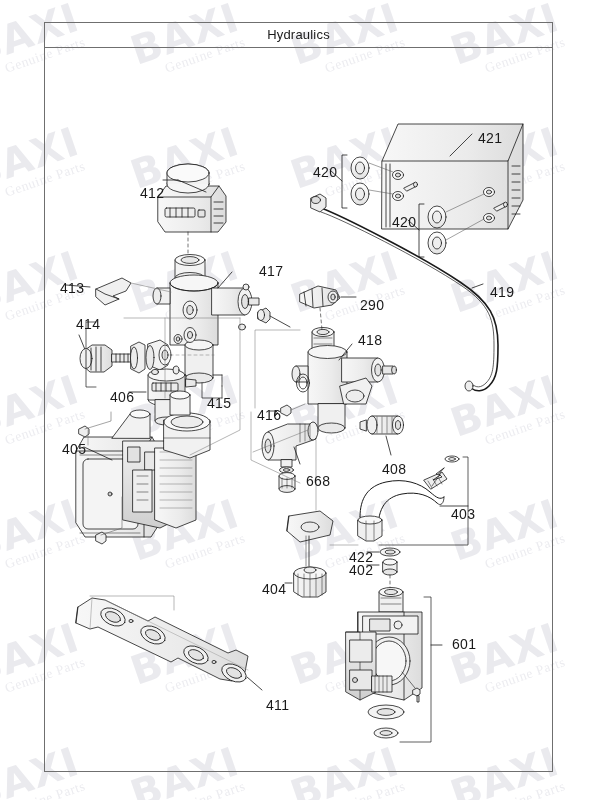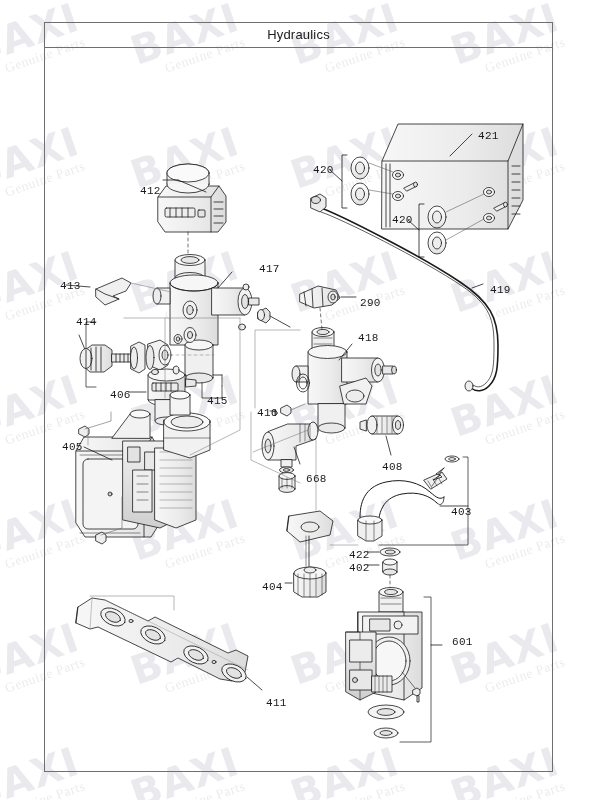--- a/index.html
+++ b/index.html
@@ -53,22 +53,22 @@
     font-size:13px;color:#1b1b1b;font-family:"Liberation Sans",sans-serif;
     letter-spacing:.2px;
   }
 
   
   #draw{position:absolute;left:0;top:0;width:600px;height:800px;z-index:2;}
 
   
   .lbl{
     position:absolute;z-index:5;
-    font-family:Liberation Mono, monospace;
-    font-size:11px;color:#1a1a1a;white-space:nowrap;
+    font-family:Liberation Sans, sans-serif;
+    font-size:14px;color:#1a1a1a;white-space:nowrap;
     letter-spacing:.3px;
   }
 </style>
 </head>
 <body>
 
 <div id="stage">
 
   <div class="wm-layer">
       <div class="wm" style="left: -34px; top: 34px;">

